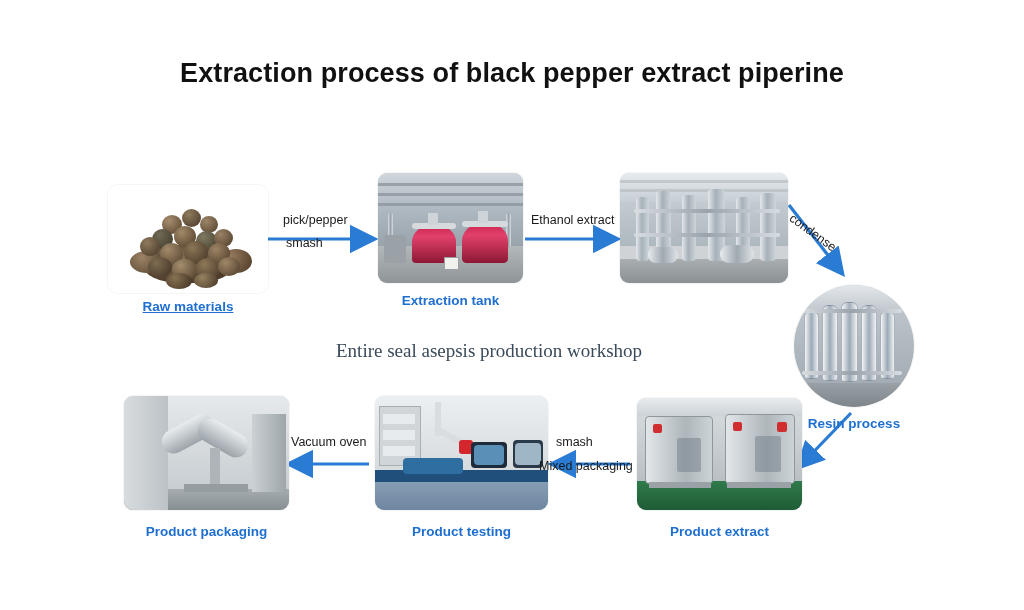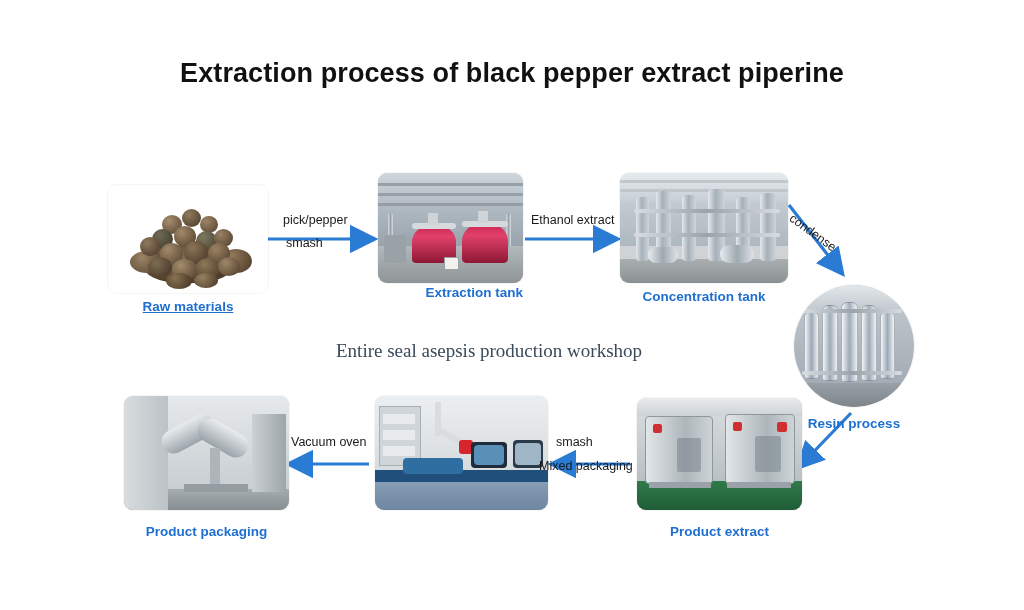--- a/index.html
+++ b/index.html
@@ -170,21 +170,21 @@
       <div class="tank" style="left:34px;top:52px;width:44px;height:38px;background:linear-gradient(180deg,#c7244e 0%,#e2416b 30%,#8d1835 100%);"></div>
       <div class="tank" style="left:84px;top:50px;width:46px;height:40px;background:linear-gradient(180deg,#c7244e 0%,#e2416b 30%,#8d1835 100%);"></div>
       <div class="box" style="left:34px;top:50px;width:44px;height:6px;background:#d6dadd;border-radius:3px;"></div>
       <div class="box" style="left:84px;top:48px;width:46px;height:6px;background:#d6dadd;border-radius:3px;"></div>
       <div class="box" style="left:50px;top:40px;width:10px;height:12px;background:#cfd4d8;"></div>
       <div class="box" style="left:100px;top:38px;width:10px;height:12px;background:#cfd4d8;"></div>
       <div class="box" style="left:6px;top:62px;width:22px;height:28px;background:#9aa2a8;border-radius:2px;"></div>
       <div class="box" style="left:66px;top:84px;width:13px;height:11px;background:#f1f1ee;border:1px solid #9aa0a4;"></div>
     </div>
   </div>
-  <div class="node-label" style="top:112px;text-align:right;">Extraction tank</div>
+  <div class="node-label" style="top:120px;">Extraction tank</div>
 </div>
 
 <div class="node" style="left:620px; top:173px;">
   <div class="photo" style="width:168px;height:110px;">
     <div class="fac">
       <div class="ceiling" style="height:26%;background:linear-gradient(#e7ebee,#c6ced4);"></div>
       <div class="beam" style="left:0;top:7px;width:168px;background:#b9c1c7;"></div>
       <div class="beam" style="left:0;top:16px;width:168px;background:#b9c1c7;"></div>
       <div class="wall" style="top:26%;background:linear-gradient(#c3cbd1,#aeb8bf);"></div>
       <div class="floor" style="height:22%;background:linear-gradient(#a9aeb0,#8b9193);"></div>
@@ -193,21 +193,20 @@
       <div class="col" style="left:62px;top:22px;width:14px;height:66px;"></div>
       <div class="col" style="left:88px;top:16px;width:17px;height:72px;"></div>
       <div class="col" style="left:116px;top:24px;width:14px;height:64px;"></div>
       <div class="col" style="left:140px;top:20px;width:16px;height:68px;"></div>
       <div class="pipe" style="left:14px;top:36px;width:146px;height:4px;"></div>
       <div class="pipe" style="left:14px;top:60px;width:146px;height:4px;"></div>
       <div class="vessel" style="left:28px;top:74px;width:30px;height:16px;border-radius:8px;"></div>
       <div class="vessel" style="left:100px;top:72px;width:34px;height:18px;border-radius:9px;"></div>
     </div>
   </div>
-  <div class="node-label" style="top:116px;">Concentration tank</div>
 </div>
 
 <div class="node" style="left:794px; top:285px;">
   <div class="photo round" style="width:120px;height:122px;background:linear-gradient(#c5ccd2,#9ba5ad);">
     <div class="fac" style="border-radius:50%;overflow:hidden;">
       <div class="ceiling" style="height:20%;background:linear-gradient(#e3e7ea,#c3cad0);"></div>
       <div class="floor" style="height:20%;background:linear-gradient(#9aa1a6,#7d858a);"></div>
       <div class="glasscol" style="left:10px;top:26px;width:13px;height:66px;"></div>
       <div class="glasscol" style="left:28px;top:20px;width:14px;height:74px;"></div>
       <div class="glasscol" style="left:47px;top:17px;width:15px;height:78px;"></div>
@@ -253,20 +252,21 @@
       <div class="box" style="left:62px;top:30px;width:30px;height:6px;background:#d9dde0;transform:rotate(28deg);transform-origin:left top;"></div>
       <div class="box" style="left:84px;top:44px;width:14px;height:14px;background:#d4262c;border-radius:3px;"></div>
       <div class="machine" style="left:96px;top:46px;width:36px;height:26px;background:#1d2b3a;"></div>
       <div class="machine" style="left:99px;top:49px;width:30px;height:20px;background:#5a8fb8;"></div>
       <div class="machine" style="left:138px;top:44px;width:30px;height:28px;background:#2a3a4b;"></div>
       <div class="machine" style="left:140px;top:47px;width:26px;height:22px;background:#9fb6c7;"></div>
       <div class="box" style="left:0;top:74px;width:173px;height:12px;background:#1f4f7a;"></div>
       <div class="box" style="left:28px;top:62px;width:60px;height:16px;background:#2e6ea1;border-radius:4px;"></div>
     </div>
   </div>
+  <div class="node-label" style="top:128px;">Product testing</div>
 </div>
 
 <div class="node" style="left:124px; top:396px;">
   <div class="photo" style="width:165px;height:114px;background:#cfd4d7;">
     <div class="fac">
       <div class="wall" style="top:0;bottom:18%;background:linear-gradient(#e6e9eb,#c8ced2);"></div>
       <div class="floor" style="height:18%;background:linear-gradient(#a6adb1,#878e92);"></div>
       <div class="box" style="left:0;top:0;width:44px;height:114px;background:linear-gradient(90deg,#d8dcdf,#bcc2c6);"></div>
       <div class="machine" style="left:36px;top:26px;width:56px;height:24px;background:linear-gradient(180deg,#e9edef,#9ba3a9);border-radius:12px;transform:rotate(-28deg);"></div>
       <div class="machine" style="left:72px;top:30px;width:54px;height:24px;background:linear-gradient(180deg,#e9edef,#9ba3a9);border-radius:12px;transform:rotate(30deg);"></div>

